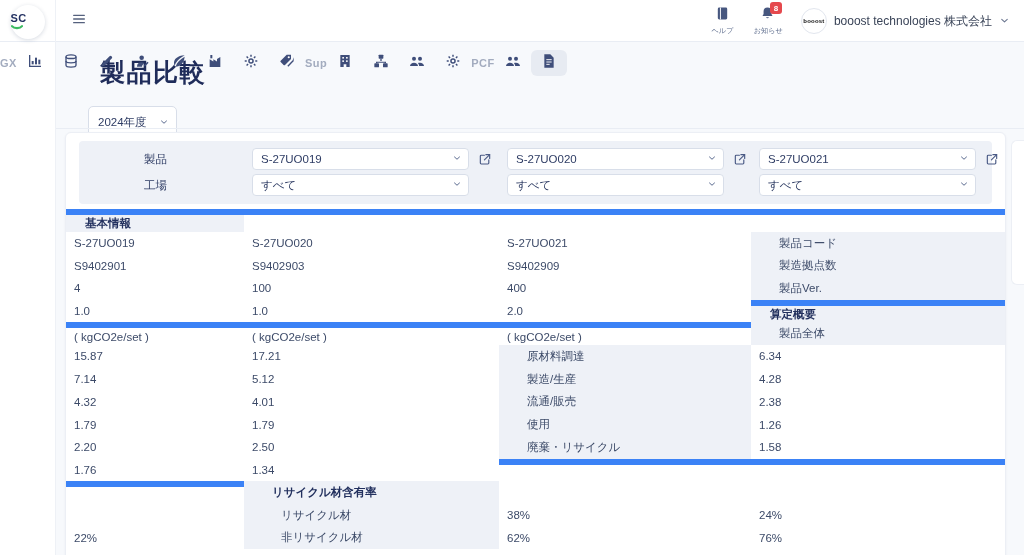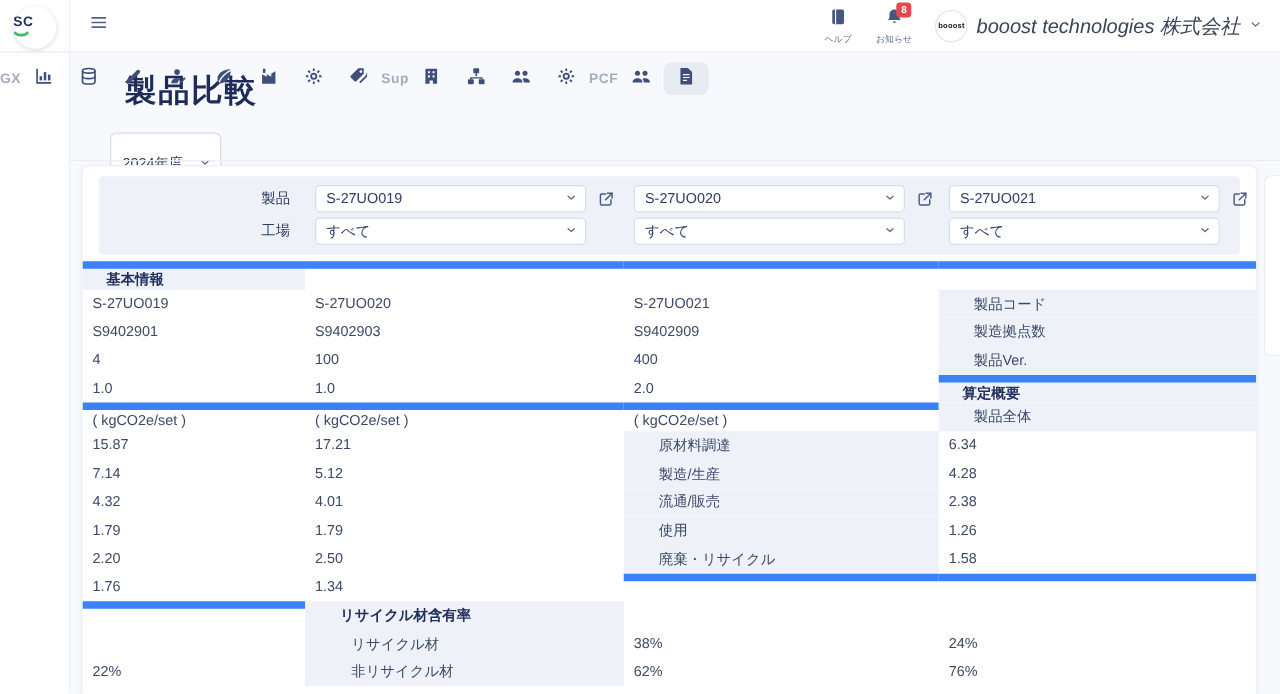--- a/index.html
+++ b/index.html
@@ -24,34 +24,34 @@
   .hamburger { margin-left:12px; width:22px; height:22px; color:#55617e; display:flex; align-items:center; justify-content:center; cursor:pointer; }
   .hamburger svg { width:16px; height:16px; }
   .top-right { position:absolute; right:14px; top:0; height:42px; display:flex; align-items:center; gap:13px; }
   .top-ic { display:flex; flex-direction:column; align-items:center; gap:1px; cursor:pointer; position:relative; min-width:32px; }
   .top-ic svg { width:15px; height:15px; color:#47577f; }
   .top-ic .cap { font-size:7.5px; color:#5f6e8e; transform:scale(.95); white-space:nowrap; }
   .badge { position:absolute; top:-4px; right:2px; background:#e5484d; color:#fff; font-size:8px; font-weight:bold; min-width:12px; height:12px; border-radius:3px; display:flex; align-items:center; justify-content:center; padding:0 2px; }
   .org { display:flex; align-items:center; gap:7px; cursor:pointer; margin-left:4px; }
   .avatar { width:26px; height:26px; border-radius:50%; border:1px solid #e2e6ee; background:#fff; display:flex; align-items:center; justify-content:center; overflow:hidden; }
   .avatar span { font-size:6px; font-weight:bold; color:#111; letter-spacing:.2px; }
-  .org-name { font-size:16px; color:#3a4458;font-style:italic; }
+  .org-name { font-size:12px; color:#3a4458; }
   .org svg { width:11px; height:11px; color:#6b7690; }
 
   
   .main { position:absolute; left:56px; top:42px; right:0; bottom:0; background:#f7f9fc; overflow:hidden; }
   .page-title { font-size:25px; font-weight:bold; color:#1f2c5a; letter-spacing:1.5px; margin:14px 0 0 44px; }
-  .year-select { margin:17px 0 0 32px; width:89px; height:33px; background:#fff; border:1px solid #d8dee9; border-radius:5px; display:inline-flex; align-items:flex-end; justify-content:space-between; padding:0 7px 0 9px; font-size:11.5px; color:#2e3c64; cursor:pointer; }
+  .year-select { margin:17px 0 0 32px; width:89px; height:33px; background:#fff; border:1px solid #d8dee9; border-radius:5px; display:inline-flex; align-items:center; justify-content:space-between; padding:0 7px 0 9px; font-size:11.5px; color:#2e3c64; cursor:pointer; }
   .year-select svg { width:10px; height:10px; color:#5a6a8f; }
   .hr { position:absolute; left:0; right:0; top:86px; border-bottom:1px solid #e9edf4; }
 
   .card { position:absolute; left:9px; top:90px; width:941px; height:480px; background:#fff; border:1px solid #eceff5; border-radius:6px 6px 0 0; box-shadow:0 1px 3px rgba(20,40,80,.05); overflow:hidden; }
 
   .band { margin:8px 13px 0; background:#eef1f7; border-radius:4px; padding:7px 0 8px; display:grid; grid-template-columns:165px 255px 252px 1fr; row-gap:4px; align-items:center; }
-  .band .blabel { font-size:11.5px; color:#2e3c64; text-align:right; padding-right:12px; line-height:22px; }
+  .band .blabel { font-size:11.5px; color:#2e3c64; text-align:center; padding-right:12px; line-height:22px; }
   .band .bcell { display:flex; align-items:center; padding-left:8px; }
   .select { width:217px; height:22px; background:#fff; border:1px solid #d8dee9; border-radius:4px; display:inline-flex; align-items:center; justify-content:space-between; padding:0 6px 0 8px; font-size:11.5px; color:#2e3c64; cursor:pointer; }
   .select svg { width:10px; height:10px; color:#5a6a8f; flex:none; }
   .ext { margin-left:9px; width:14px; height:14px; color:#4a5a85; cursor:pointer; flex:none; }
   .ext svg { width:14px; height:14px; }
 
   .tgrid { display:grid; grid-template-columns:178px 255px 252px 1fr; margin-top:5px; }
   .tgrid > div { height:22.7px; display:flex; align-items:center; font-size:11.5px; }
   .lcell { background:#eef1f7; color:#3c4a68; }
   .vcell { padding-left:8px; color:#3c4a68; }

